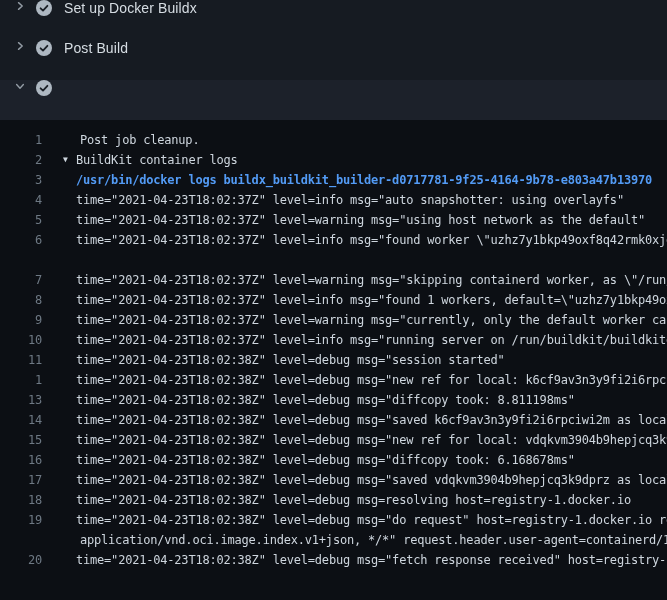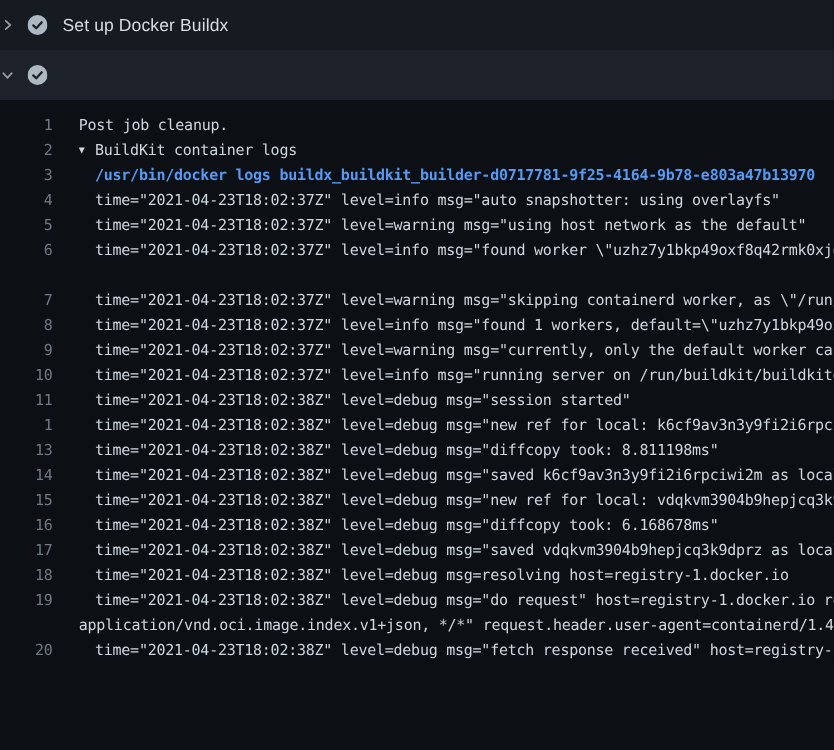--- a/index.html
+++ b/index.html
@@ -11,21 +11,21 @@
     --step-label:#d6dde3;
     --accent-blue:#539bf5;
     --icon-gray:#aeb8c2;
   }
   *{box-sizing:border-box;margin:0;padding:0;}
   html,body{width:667px;height:600px;overflow:hidden;}
   body{background:var(--log-bg);font-family:"Liberation Sans",sans-serif;}
 
   .steps{background:var(--header-bg);}
   .step{
-    display:flex;align-items:center;height:40px;
+    display:flex;height:40px;padding-left:14px;
     cursor:pointer;
   }
   .step.expanded{background:var(--expanded-bg);}
   .chev{flex:none;width:12px;height:12px;margin-right:10px;display:flex;align-items:center;justify-content:center;}
   .check{flex:none;width:16px;height:16px;margin-right:12px;display:flex;align-items:center;justify-content:center;}
   .step-label{
     font-size:14px;color:var(--step-label);letter-spacing:.1px;
     white-space:nowrap;
   }
 
@@ -33,21 +33,21 @@
     background:var(--log-bg);
     padding-top:10px;
     font-family:"DejaVu Sans Mono",monospace;
     font-size:12px;color:var(--log-text);
   }
   .row{display:flex;height:20px;line-height:20px;white-space:pre;overflow:hidden;}
   .num{
     flex:0 0 42px;text-align:right;color:var(--line-number);
     letter-spacing:-0.2px;cursor:pointer;
   }
-  .text{margin-left:21px;letter-spacing:-0.2px;}
+  .text{margin-left:38px;letter-spacing:-0.2px;}
   .t-child .text,.t-cmd .text{margin-left:34px;}
   .t-cmd .text{color:var(--accent-blue);font-weight:bold;}
   .t-group .text{margin-left:0;}
   .caret{
     flex:none;margin-left:21px;width:13px;font-size:8px;
     color:var(--log-text);cursor:pointer;display:flex;align-items:center;
   }
 </style>
 </head>
 <body>
@@ -65,20 +65,34 @@
       <span class="check">
         <svg viewBox="0 0 16 16" width="16" height="16">
             <circle cx="8" cy="8" r="8" fill="#aeb8c2"></circle>
             <path d="M4.6 8.3 L7 10.6 L11.4 5.8" fill="none" stroke="#1b2027" stroke-width="1.8" stroke-linecap="round" stroke-linejoin="round"></path>
           </svg>
       </span>
       <span class="step-label">Set up Docker Buildx</span>
     </div>
 
 
+    <div class="step">
+      <span class="chev">
+        <svg viewBox="0 0 16 16" width="12" height="12">
+            <path d="M6 3.5 L11 8 L6 12.5" fill="none" stroke="#949da6" stroke-width="1.8" stroke-linecap="round" stroke-linejoin="round"></path>
+          </svg>
+      </span>
+      <span class="check">
+        <svg viewBox="0 0 16 16" width="16" height="16">
+            <circle cx="8" cy="8" r="8" fill="#aeb8c2"></circle>
+            <path d="M4.6 8.3 L7 10.6 L11.4 5.8" fill="none" stroke="#1b2027" stroke-width="1.8" stroke-linecap="round" stroke-linejoin="round"></path>
+          </svg>
+      </span>
+      <span class="step-label">Post Build</span>
+    </div>
 
     <div class="step expanded">
       <span class="chev">
         <svg viewBox="0 0 16 16" width="12" height="12">
             <path d="M3.5 6 L8 11 L12.5 6" fill="none" stroke="#949da6" stroke-width="1.8" stroke-linecap="round" stroke-linejoin="round"></path>
           </svg>
       </span>
       <span class="check">
         <svg viewBox="0 0 16 16" width="16" height="16">
             <circle cx="8" cy="8" r="8" fill="#aeb8c2"></circle>

